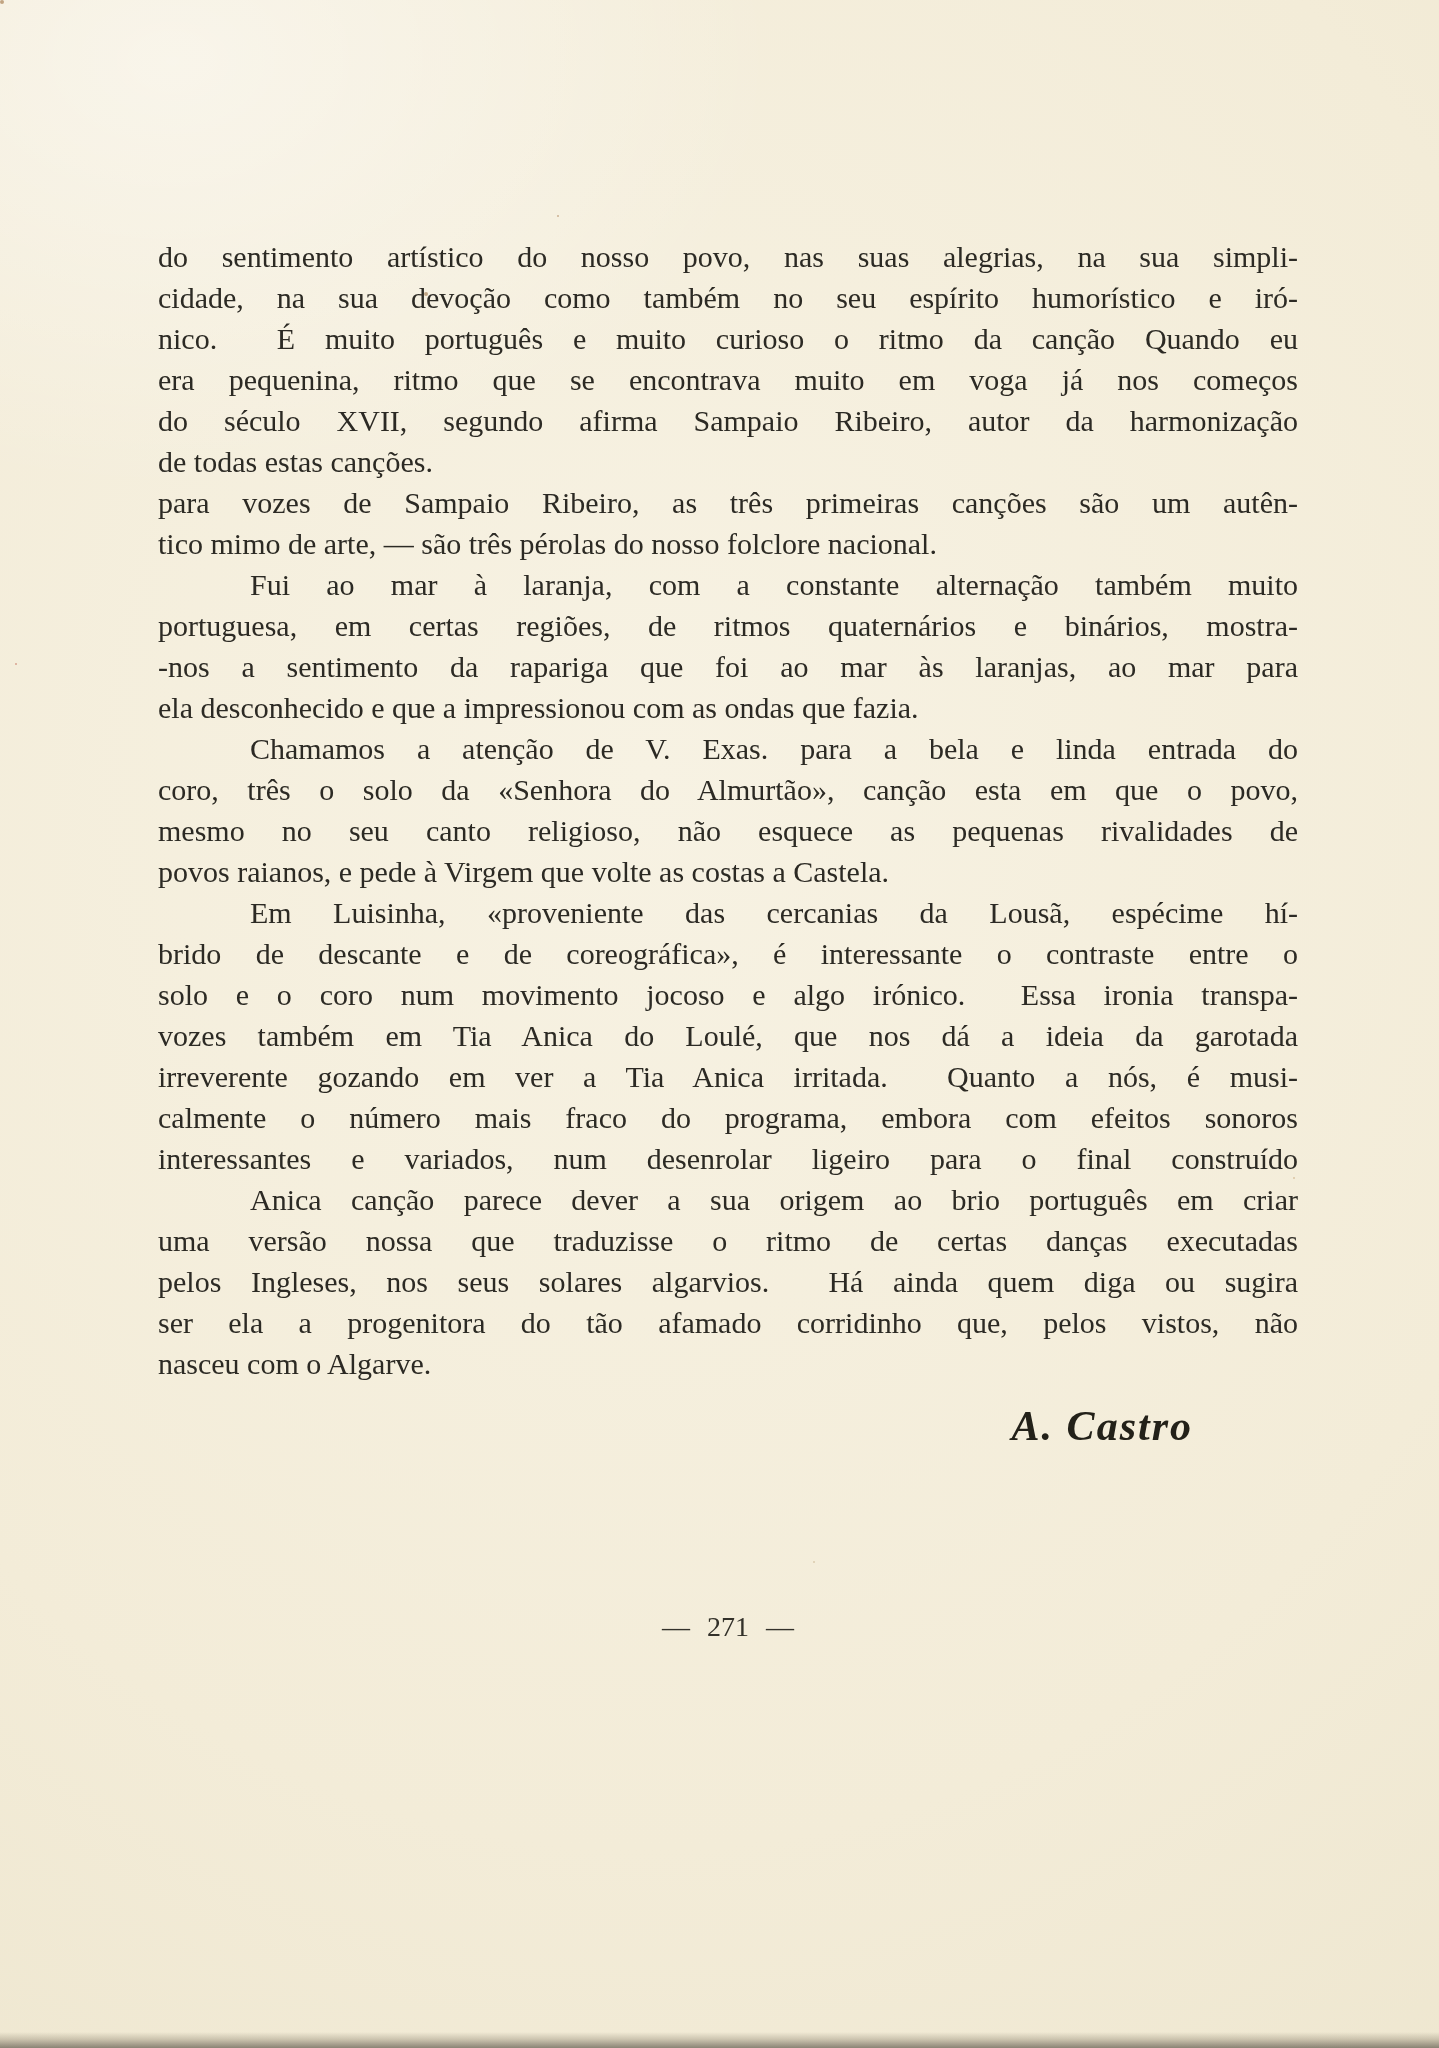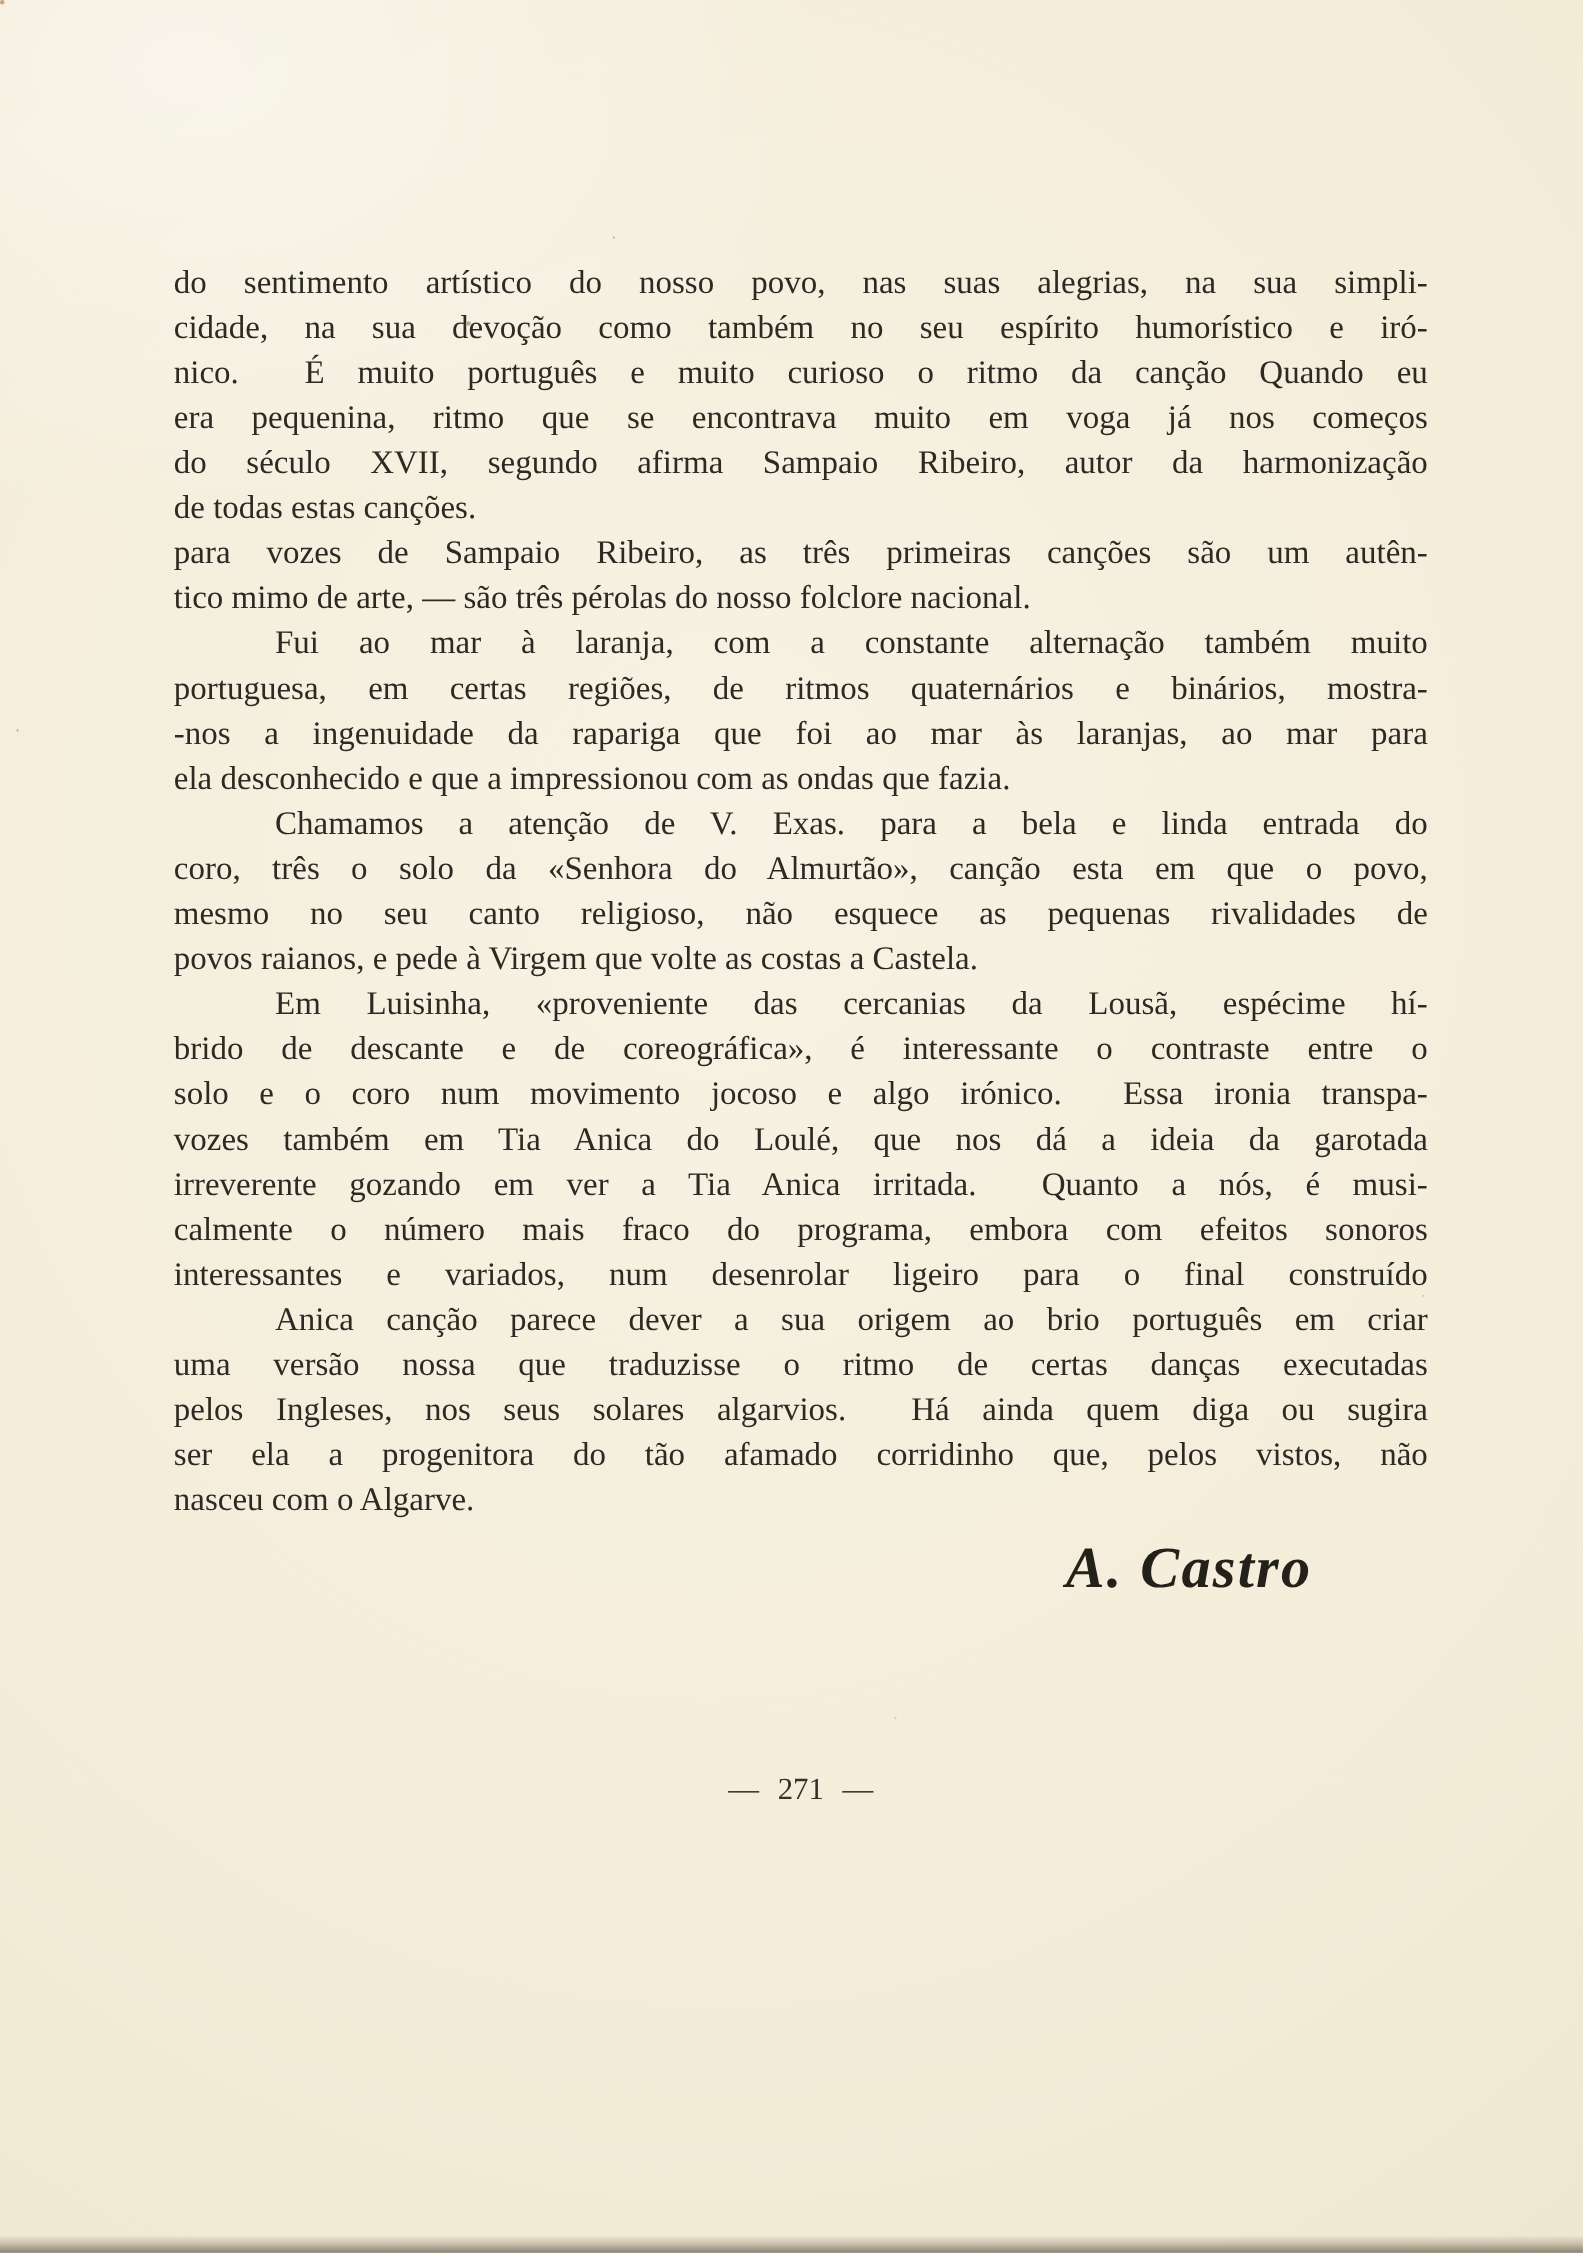--- a/index.html
+++ b/index.html
@@ -23,21 +23,21 @@
     display:block;height:41px;line-height:41px;
     text-align:justify;text-align-last:justify;text-justify:inter-word;
     white-space:pre-wrap;
   }
   .line.last{text-align-last:left;}
   .line.indent{padding-left:92px;}
   .it{}
   .signature{
     margin-top:18px;height:48px;line-height:48px;
     text-align:right;padding-right:105px;
-    font-size:53px;font-weight:bold;font-style:italic;
+    font-size:42px;font-weight:bold;font-style:italic;
     letter-spacing:2px;color:#232119;
   }
   .page-number{
     margin-top:156px;height:41px;line-height:41px;
     text-align:center;font-size:28px;word-spacing:10px;color:#33312a;
   }
   .bottom-edge{
     position:absolute;left:0;right:0;bottom:0;height:16px;
     background:linear-gradient(to bottom, rgba(120,110,90,0) 0%, rgba(110,100,80,0.28) 45%, rgba(70,64,54,0.6) 100%);
   }
@@ -62,21 +62,21 @@
     <div class="line"><span>do sentimento artístico do nosso povo, nas suas alegrias, na sua simpli-</span></div>
       <div class="line"><span>cidade, na sua devoção como também no seu espírito humorístico e iró-</span></div>
       <div class="line"><span>nico.  É muito português e muito curioso o ritmo da canção </span><span class="it">Quando eu</span></div>
       <div class="line"><span class="it">era pequenina</span><span>, ritmo que se encontrava muito em voga já nos começos</span></div>
       <div class="line"><span>do século XVII, segundo afirma Sampaio Ribeiro, autor da harmonização</span></div>
       <div class="line last"><span>de todas estas canções.</span></div>
       <div class="line"><span>para vozes de Sampaio Ribeiro, as três primeiras canções são um autên-</span></div>
       <div class="line last"><span>tico mimo de arte, — são três pérolas do nosso folclore nacional.</span></div>
       <div class="line indent"><span class="it">Fui ao mar à laranja</span><span>, com a constante alternação também muito</span></div>
       <div class="line"><span>portuguesa, em certas regiões, de ritmos quaternários e binários, mostra-</span></div>
-      <div class="line"><span>-nos a ingenuidade da rapariga que </span><span class="it">foi ao mar às laranjas</span><span>, ao mar para</span></div>
+      <div class="line"><span>-nos a sentimento da rapariga que </span><span class="it">foi ao mar às laranjas</span><span>, ao mar para</span></div>
       <div class="line last"><span>ela desconhecido e que a impressionou com </span><span class="it">as ondas que fazia</span><span>.</span></div>
       <div class="line indent"><span>Chamamos a atenção de V. Exas. para a bela e linda entrada do</span></div>
       <div class="line"><span>coro, três o </span><span class="it">solo</span><span> da «</span><span class="it">Senhora do Almurtão</span><span>», canção esta em que o povo,</span></div>
       <div class="line"><span>mesmo no seu canto religioso, não esquece as pequenas rivalidades de</span></div>
       <div class="line last"><span>povos raianos, e pede à Virgem que volte as costas a Castela.</span></div>
       <div class="line indent"><span>Em </span><span class="it">Luisinha</span><span>, «proveniente das cercanias da Lousã, espécime hí-</span></div>
       <div class="line"><span>brido de descante e de coreográfica», é interessante o contraste entre o</span></div>
       <div class="line"><span class="it">solo</span><span> e o </span><span class="it">coro</span><span> num movimento jocoso e algo irónico.  Essa ironia transpa-</span></div>
       <div class="line"><span>vozes também em </span><span class="it">Tia Anica do Loulé</span><span>, que nos dá a ideia da garotada</span></div>
       <div class="line"><span>irreverente </span><span class="it">gozando</span><span> em ver a </span><span class="it">Tia Anica</span><span> irritada.  Quanto a nós, é musi-</span></div>

